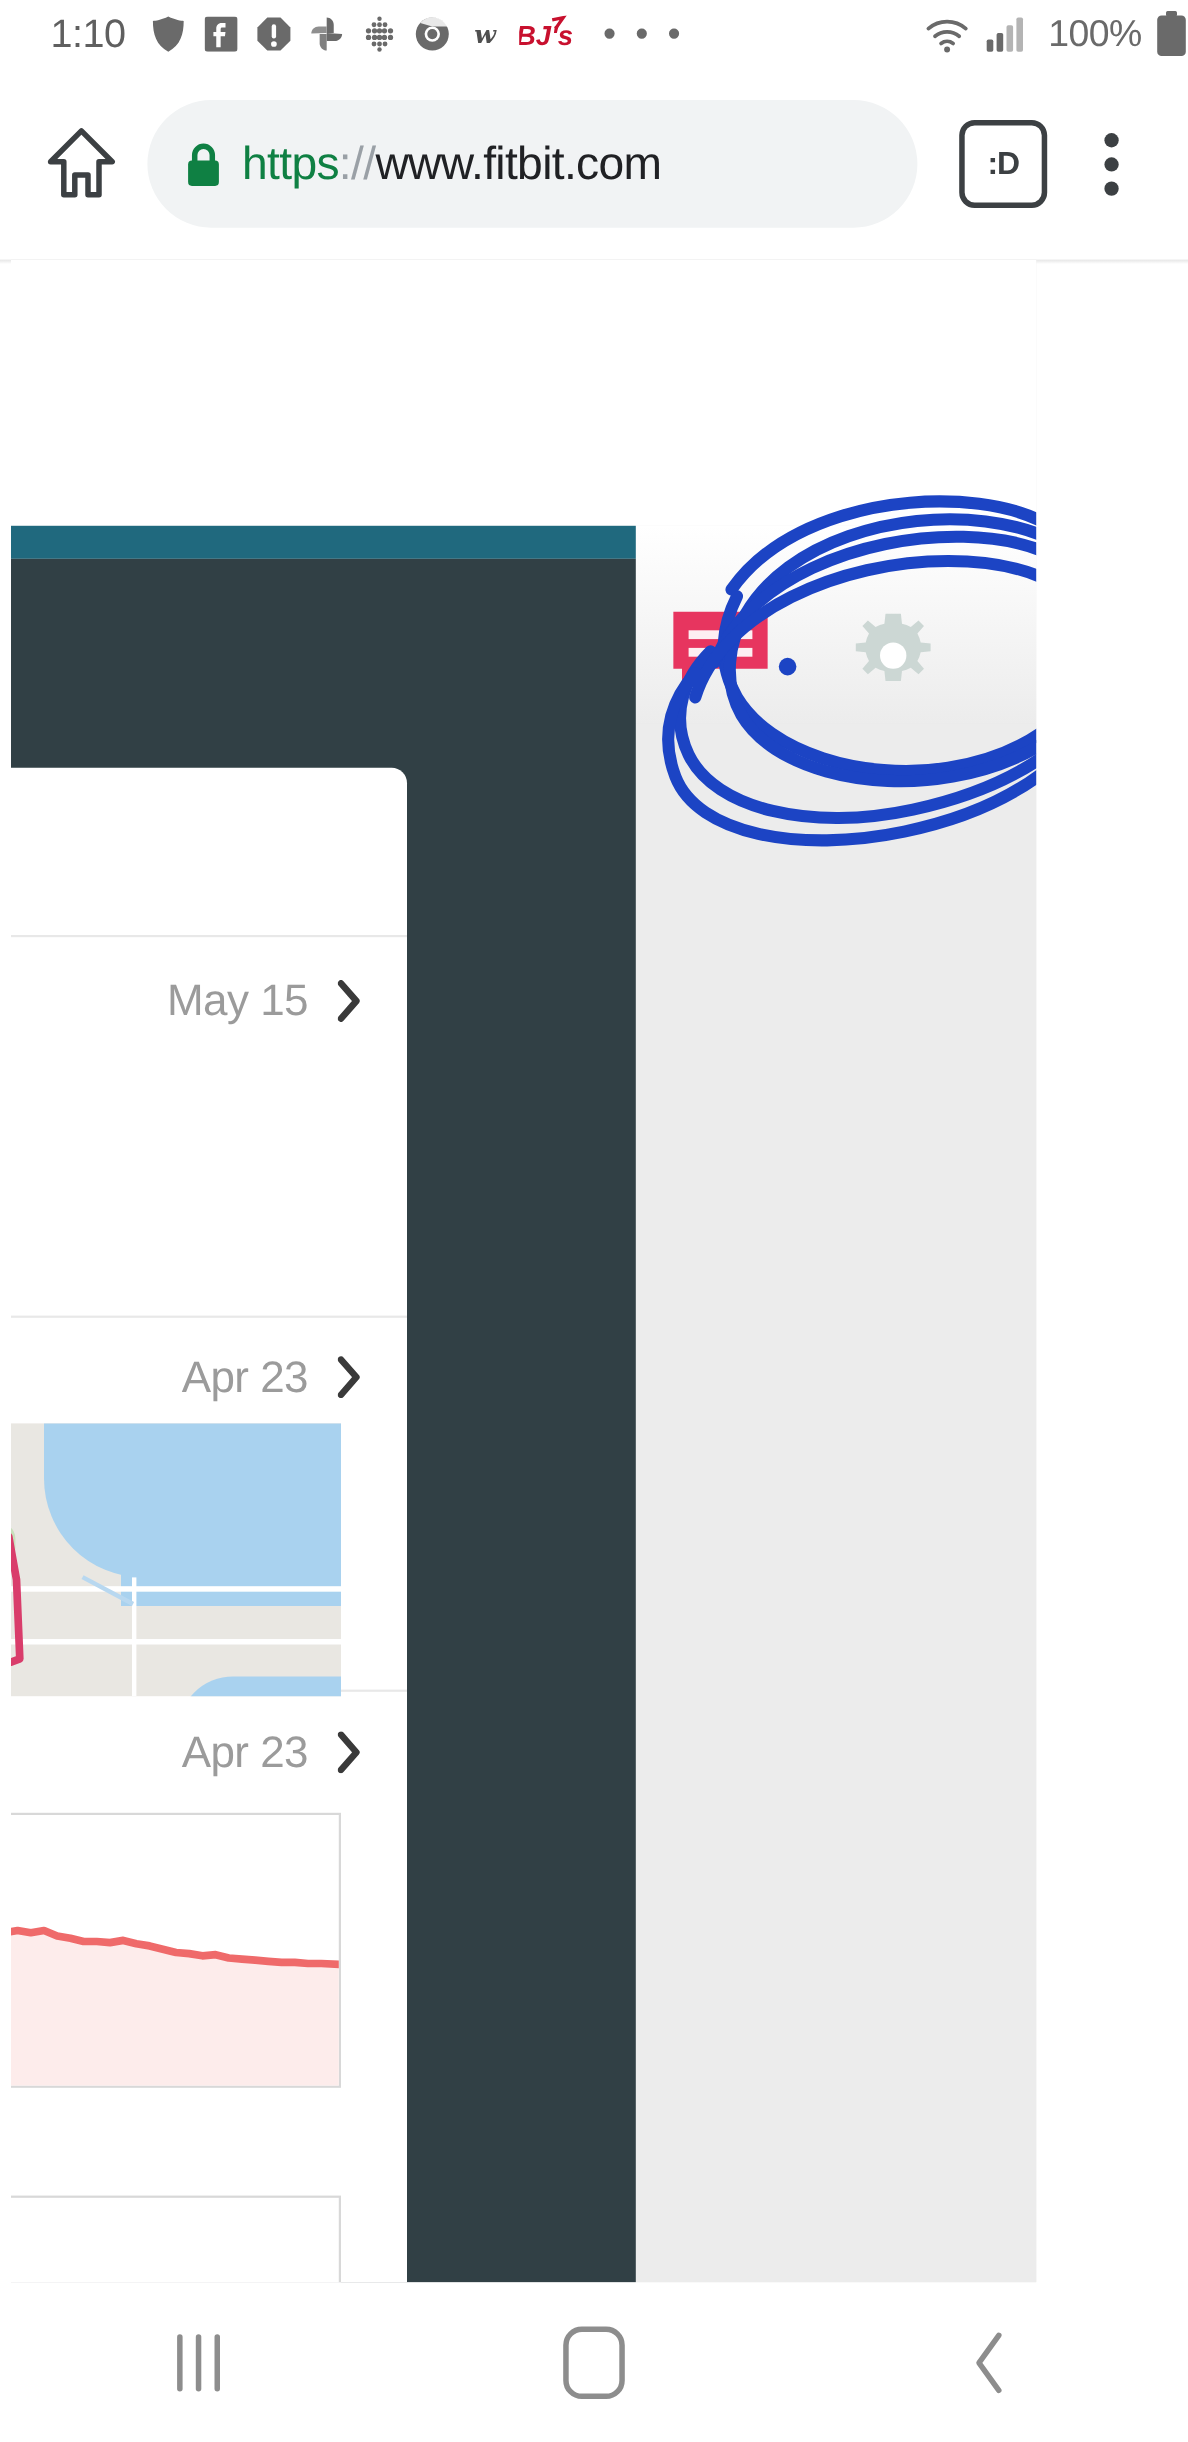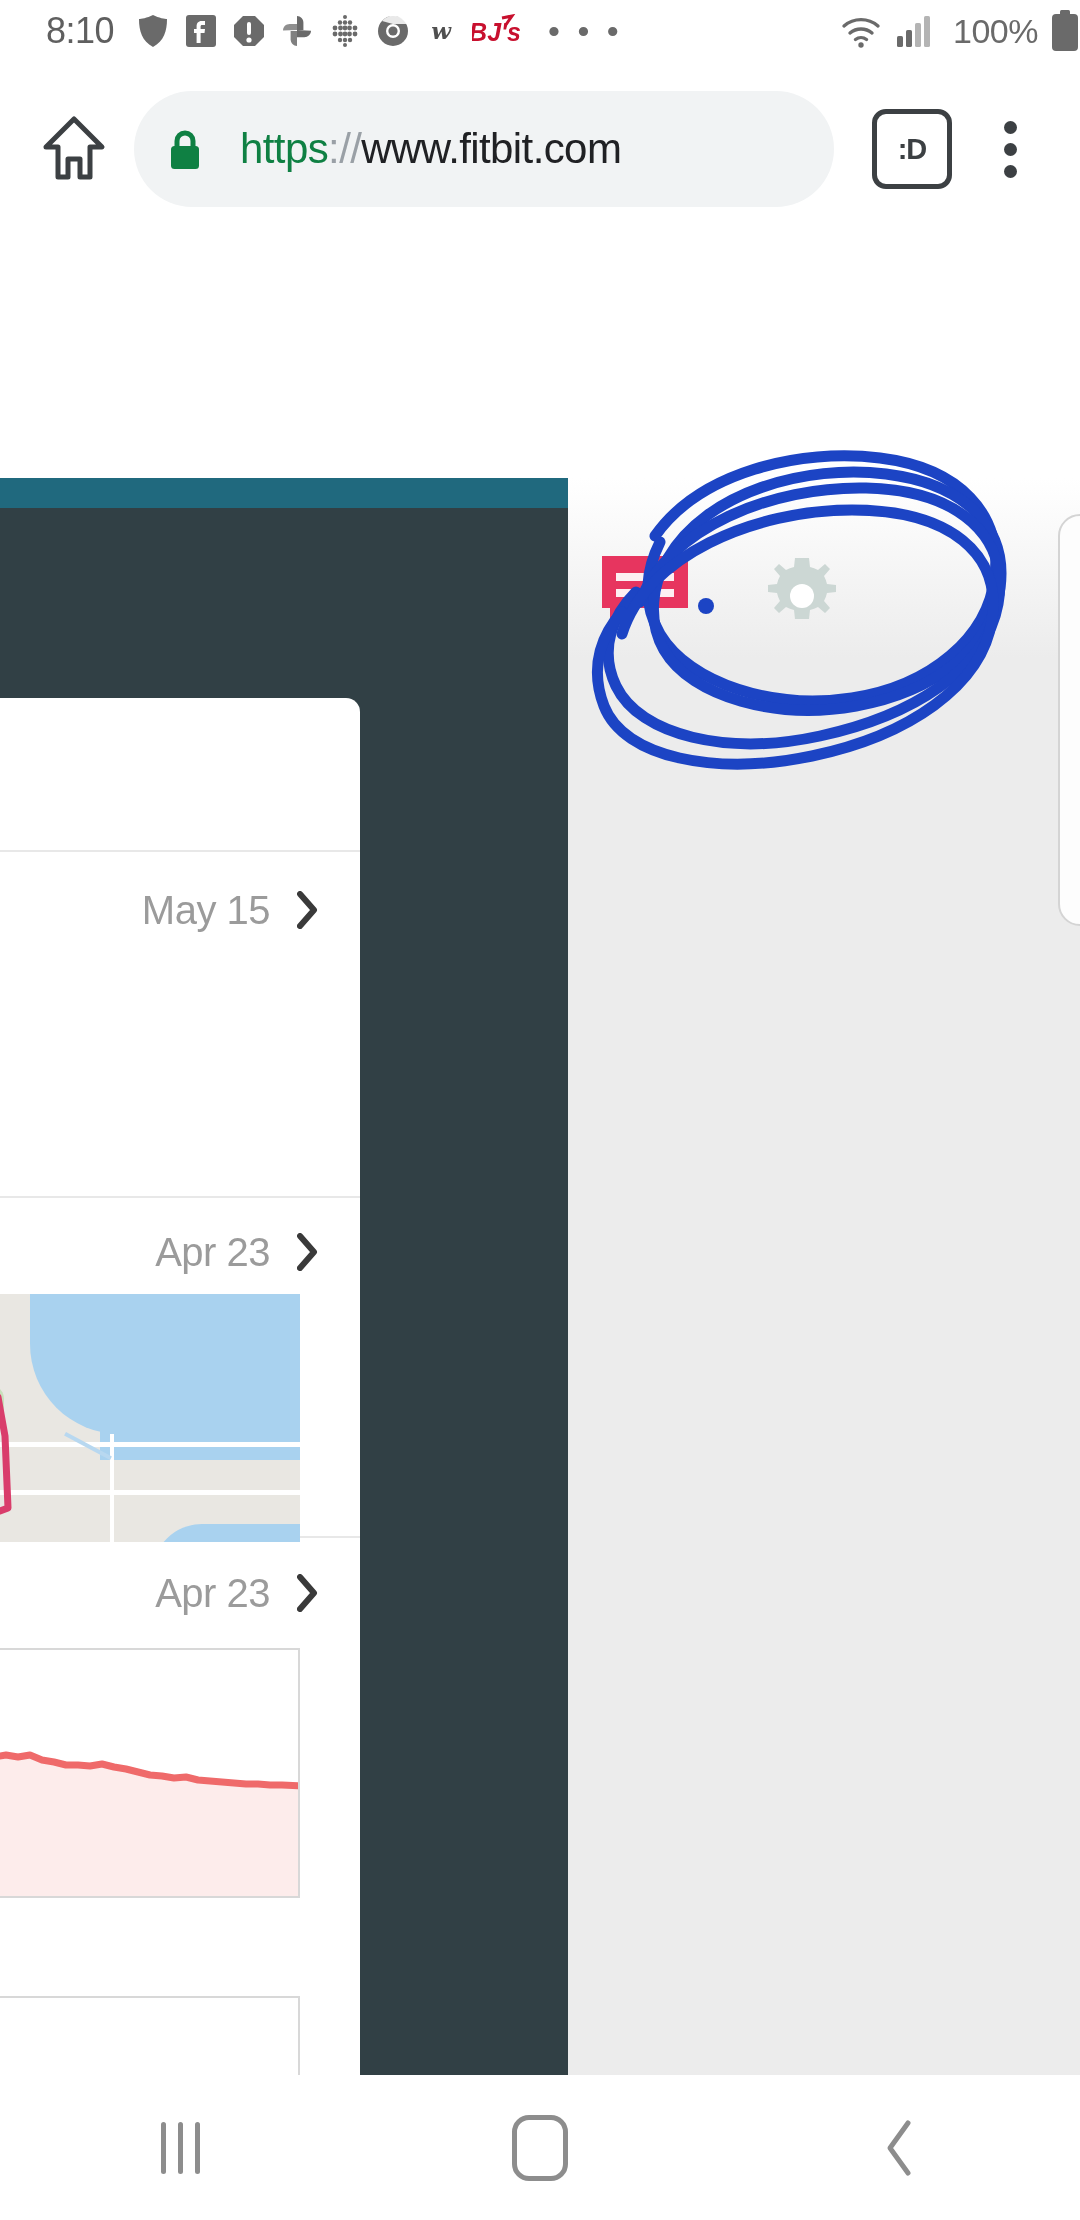--- a/index.html
+++ b/index.html
@@ -41,21 +41,20 @@
     background:linear-gradient(to bottom,rgba(0,0,0,0.10),rgba(0,0,0,0));
   }
   .home-btn{
     width:112px;height:112px;margin-left:18px;
     display:flex;align-items:center;justify-content:center;flex:0 0 auto;
   }
   .omnibox{
     flex:1 1 auto;height:116px;background:#f1f3f4;border-radius:58px;
     display:flex;align-items:center;padding:0 30px;margin:0 4px;
     max-width:640px;
-    gap:20px;
   }
   .lock-ico{width:42px;height:46px;flex:0 0 auto;margin-right:14px;display:flex;align-items:center;justify-content:center;}
   .url-text{
     font-size:42px;color:#202124;white-space:nowrap;overflow:hidden;
     letter-spacing:-0.6px;
   }
   .url-text .scheme{color:#0f8043;}
   .url-text .sep{color:#9aa0a6;}
   .tabcount{
     width:70px;height:70px;margin-left:34px;flex:0 0 auto;
@@ -64,21 +63,21 @@
     font-size:29px;font-weight:700;color:#3c4043;letter-spacing:-1px;
   }
   .kebab{
     width:80px;height:100px;margin-left:18px;margin-right:14px;flex:0 0 auto;
     display:flex;flex-direction:column;align-items:center;justify-content:center;gap:9px;
   }
   .kebab i{width:13px;height:13px;border-radius:50%;background:#3c4043;display:block;}
 
   
   .viewport{
-    position:absolute;left:0;top:236px;width:1080px;height:1839px;
+    position:absolute;left:10px;top:236px;width:932px;height:1839px;
     background:#eaeaea;overflow:hidden;
   }
   .page-white-top{
     position:absolute;left:0;top:0;width:1080px;height:242px;background:#ffffff;
   }
   .page-grad{
     position:absolute;left:0;top:242px;width:1080px;height:180px;
     background:linear-gradient(to bottom,#ffffff,#ececec);
   }
   .page-gray{
@@ -167,21 +166,21 @@
   .nav-recents i{width:5px;height:52px;background:#8d8d8d;border-radius:3px;display:block;}
   .nav-home{width:46px;height:56px;border:5px solid #8d8d8d;border-radius:17px;}
 </style>
 </head>
 <body>
 
 <div class="screen">
 
   <div class="statusbar">
     <div class="sb-left">
-      <div class="sb-clock">8:10</div>
+      <div class="sb-clock">1:10</div>
 
       <div class="sb-ico">
         <svg width="32" height="34" viewBox="0 0 32 34">
             <path d="M16 1 C10 4 4 5 2 5 c0 12 3 22 14 28 C27 27 30 17 30 5 c-2 0-8-1-14-4z" fill="#6a6a6a"></path>
           </svg>
       </div>
 
       <div class="sb-ico">
         <svg width="30" height="32" viewBox="0 0 30 32">
             <rect x="0" y="0" width="30" height="32" rx="3" fill="#6a6a6a"></rect>

